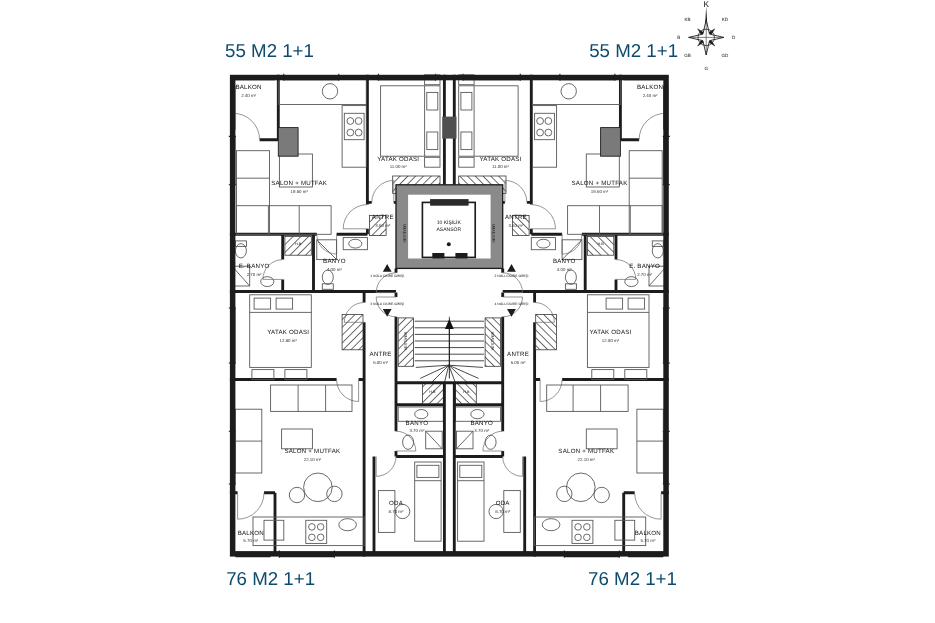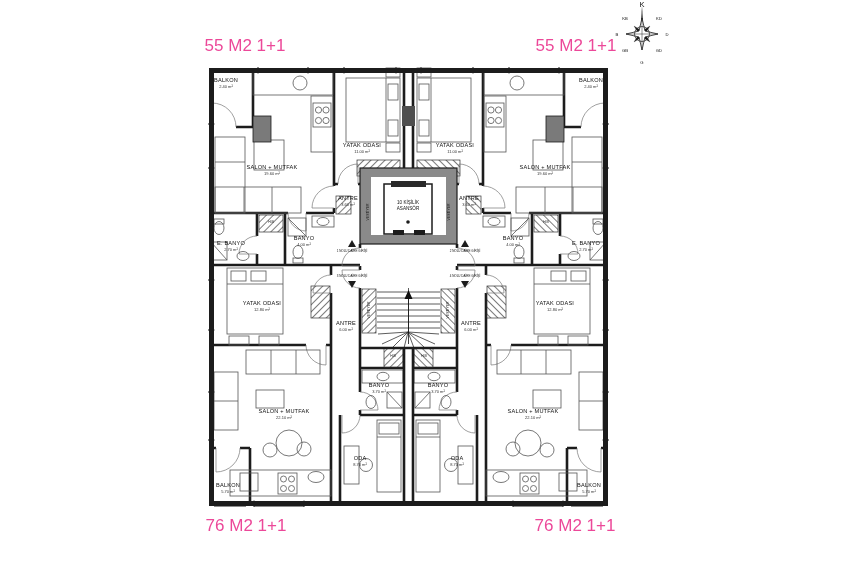--- a/index.html
+++ b/index.html
@@ -4,21 +4,21 @@
 <style>
   html,body{margin:0;padding:0;background:#ffffff;}
   .stage{position:relative;width:850px;height:566px;background:#fff;overflow:hidden;
          font-family:"Liberation Sans",sans-serif;color:#1a1a1a;}
   .stage svg{position:absolute;left:0;top:0;}
   .lbl{position:absolute;transform:translate(-50%,-50%);text-align:center;white-space:nowrap;line-height:1.25;}
   .rl .nm{font-size:5.6px;letter-spacing:.2px;color:#111;display:block;}
   .rl .ar{font-size:4px;color:#333;display:block;}
   .tiny{font-size:3.4px;color:#111;}
   .vert{transform:translate(-50%,-50%) rotate(-90deg);}
-  .unit-title{font-size:17px;color:#ec4899;}
+  .unit-title{font-size:17px;color:#0c4a6e;}
   .plan-title{font-size:15px;letter-spacing:3px;color:#111;}
   .elev{font-size:4.6px;color:#111;line-height:1.3;}
   .comp-lbl{position:absolute;transform:translate(-50%,-50%);font-size:4.2px;color:#111;}
   .comp-k{font-size:7.5px;}
   .wm{position:absolute;display:flex;align-items:center;opacity:.6;}
   .wm .txt{font-size:29px;font-weight:300;letter-spacing:5px;color:#6f93bd;margin-left:-6px;}
 </style>
 </head>
 <body>
 

